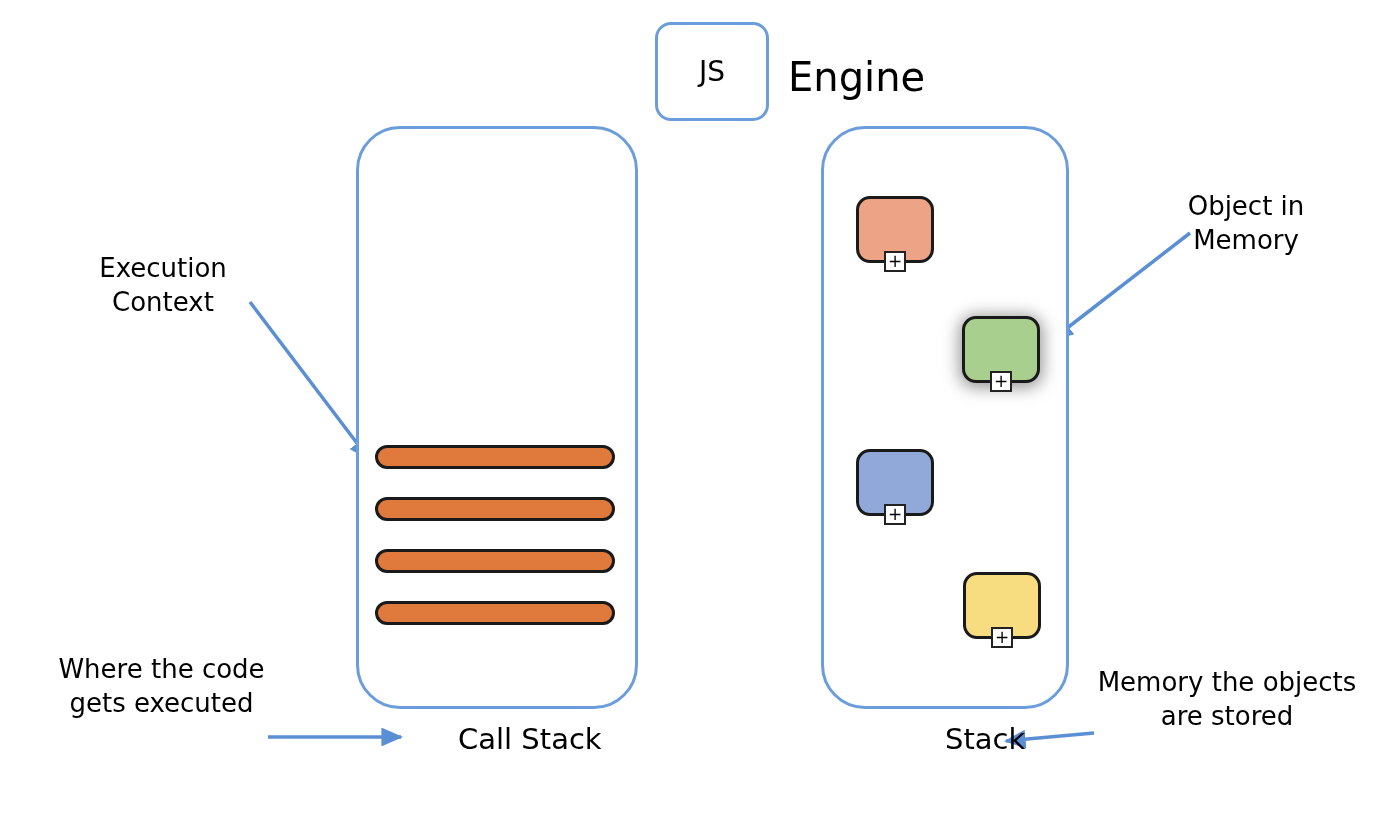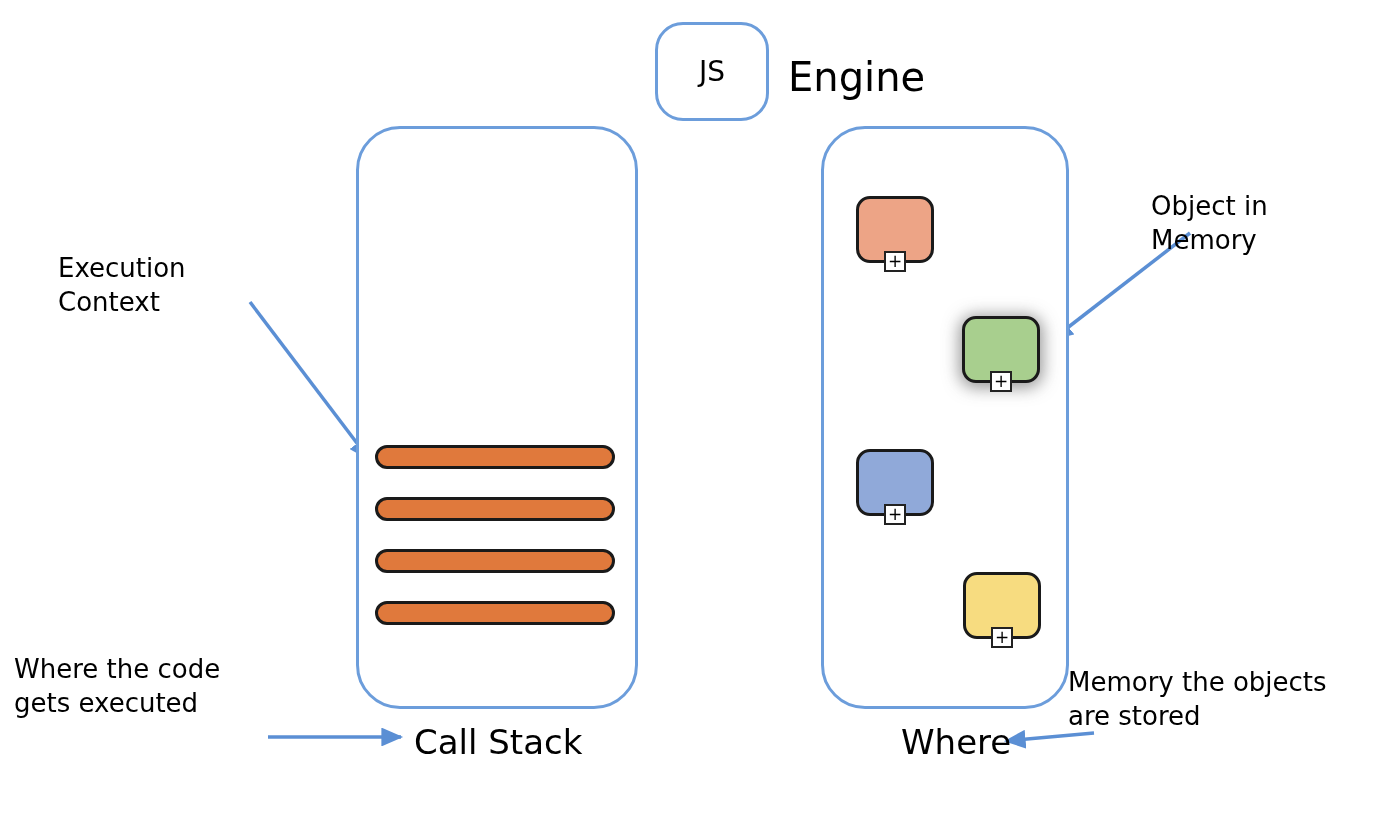--- a/index.html
+++ b/index.html
@@ -14,21 +14,21 @@
     height: 830px;
     background: #fff;
     overflow: hidden;
   }
   .arrows { position: absolute; inset: 0; width: 1392px; height: 830px; pointer-events: none; }
   .arrow { stroke: var(--arrow, #5b8fd4); stroke-width: 3.5; fill: none; }
   .arrowhead { fill: var(--arrow, #5b8fd4); }
 
   .engine-badge {
     position: absolute; left: 655px; top: 22px; width: 114px; height: 99px;
-    border: 3px solid var(--outline, #6c9ddb); border-radius: 28px; background: #fff;
+    border: 3px solid var(--outline, #6c9ddb); border-radius: 16px; background: #fff;
     display: flex; align-items: center; justify-content: center;
     font-size: 28px;
   }
   .engine-label { position: absolute; left: 788px; top: 54px; font-size: 40px; }
 
   .outline-box {
     position: absolute;
     border: 3px solid var(--outline, #6c9ddb);
     border-radius: 44px;
     background: #fff;
@@ -50,30 +50,30 @@
   }
   .heap-object.shadowed { box-shadow: 0 2px 16px 3px rgba(70,70,70,0.55); }
   .expand {
     position: absolute; left: 50%; bottom: -12px; transform: translateX(-50%);
     width: 22px; height: 21px;
     background: #fff; border: 2px solid #222;
     font-size: 17px; line-height: 17px; text-align: center;
   }
 
   .note {
-    position: absolute; 
+    position: absolute; text-align: center;
     font-size: 26px; line-height: 1.3;
     white-space: pre-line;
   }
   .note-execution-context { left: 58px;  top: 252px; width: 210px; }
   .note-where-code        { left: 14px;  top: 653px; width: 295px; }
   .note-object-in-memory  { left: 1151px; top: 190px; width: 190px; }
   .note-where-objects     { left: 1068px; top: 666px; width: 318px; }
 
-  .shape-label { position: absolute; font-size: 34px; }
+  .shape-label { position: absolute; font-size: 29px; margin-left: 44px; }
   .call-stack-label { left: 414px; top: 722px; }
   .heap-label       { left: 901px; top: 722px; }
 </style>
 </head>
 <body>
 
 <div class="canvas">
 
   <svg class="arrows" viewBox="0 0 1392 830" aria-hidden="true">
     <defs>
@@ -107,21 +107,21 @@
   <div class="heap-object shadowed" style="left: 962px; top: 316px; background-color: rgb(168, 207, 142);">
     <span class="expand">+</span>
   </div>
   <div class="heap-object" style="left: 856px; top: 449px; background-color: rgb(144, 169, 217);">
     <span class="expand">+</span>
   </div>
   <div class="heap-object" style="left: 963px; top: 572px; background-color: rgb(247, 220, 128);">
     <span class="expand">+</span>
   </div>
 
-  <div class="shape-label heap-label">Where</div>
+  <div class="shape-label heap-label">Stack</div>
 
   <div class="note note-execution-context">Execution
 Context</div>
   <div class="note note-where-code">Where the code
 gets executed</div>
   <div class="note note-object-in-memory">Object in
 Memory</div>
   <div class="note note-where-objects">Memory the objects
 are stored</div>
 

